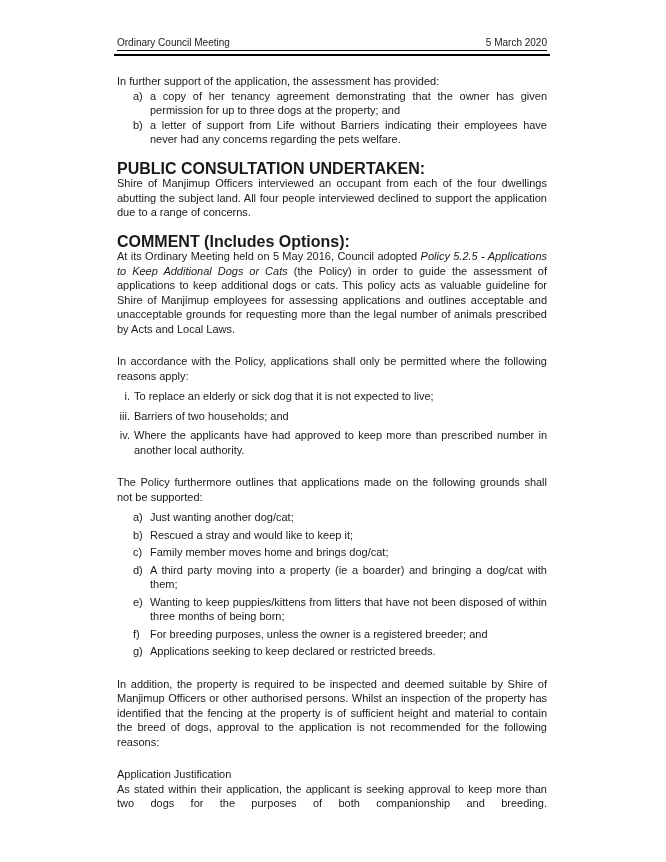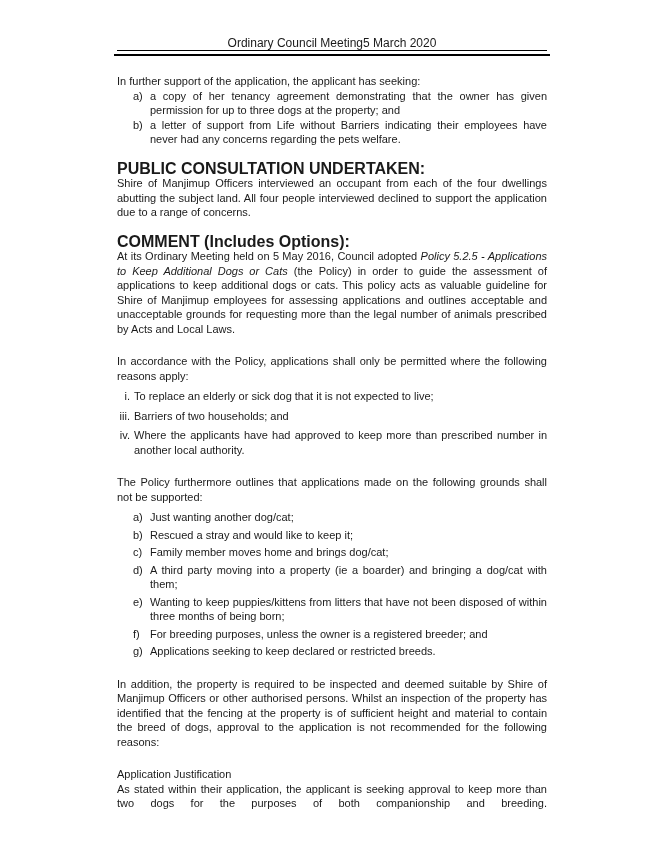--- a/index.html
+++ b/index.html
@@ -11,23 +11,23 @@
     padding:37px 119px 0 117px;
     font-family:"Liberation Sans","DejaVu Sans",sans-serif;
     font-size:11px;
     line-height:14.5px;
     color:#1a1a1a;
     overflow:hidden;
   }
   
   .hdr-row {
     display:flex;
-    justify-content:center;
+    justify-content:space-between;
     align-items:flex-end;
-    font-size:12px;
+    font-size:10px;
     line-height:12px;
     padding-bottom:1px;
     border-bottom:1px solid #000;
   }
   .hdr-rule-thick {
     height:0;
     border-top:2.5px solid #000;
     margin:3px -3px 0 -3px;
   }
   
@@ -62,21 +62,21 @@
   <div>
     <div class="hdr-row">
       <span>Ordinary Council Meeting</span>
       <span>5 March 2020</span>
     </div>
     <div class="hdr-rule-thick"></div>
   </div>
 
   <div class="content">
 
-    <p class="para">In further support of the application, the applicant has seeking:</p>
+    <p class="para">In further support of the application, the assessment has provided:</p>
     <div class="list alpha">
 
     <div class="li">
         <span class="m">a)</span>
         <span class="t">a copy of her tenancy agreement demonstrating that the owner has given permission for up to three dogs at the property; and</span>
       </div>
         <div class="li">
         <span class="m">b)</span>
         <span class="t">a letter of support from Life without Barriers indicating their employees have never had any concerns regarding the pets welfare.</span>
       </div>

